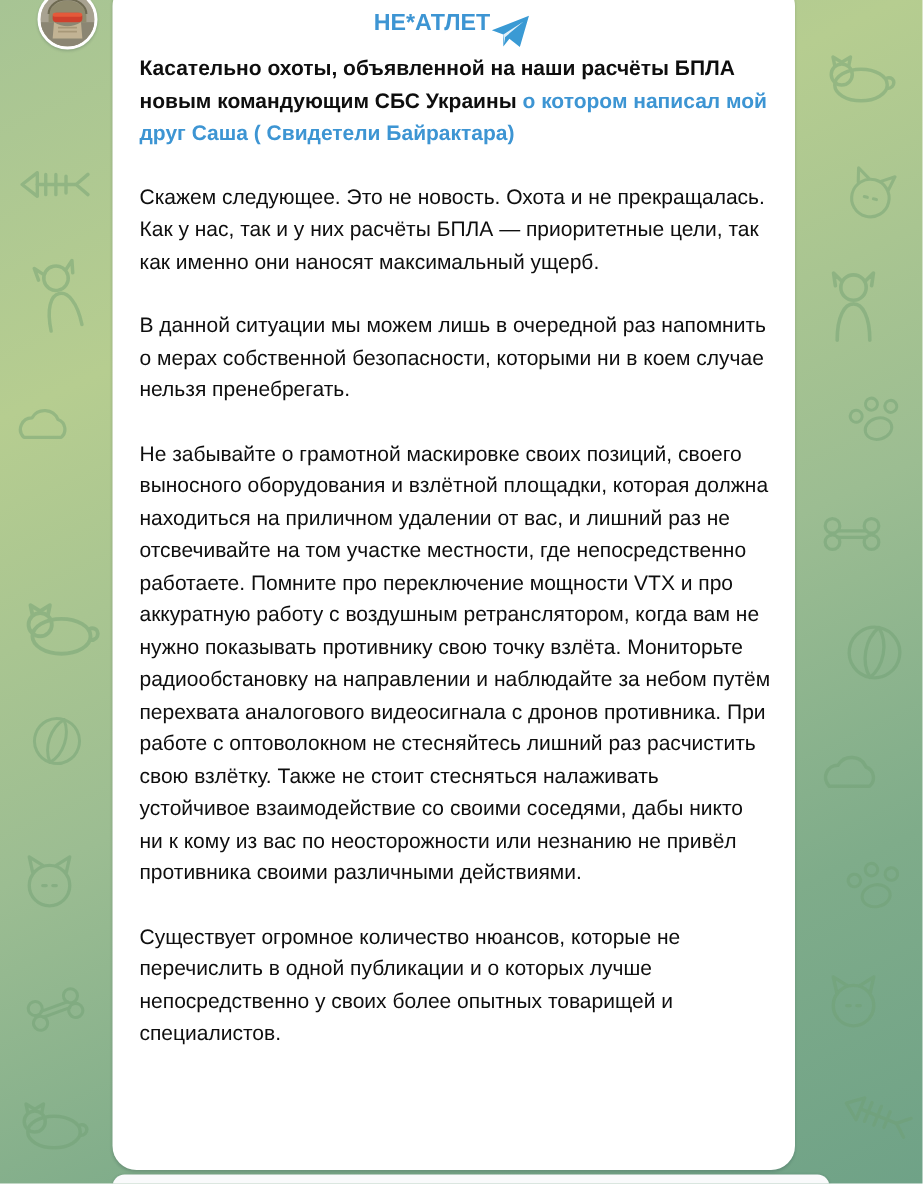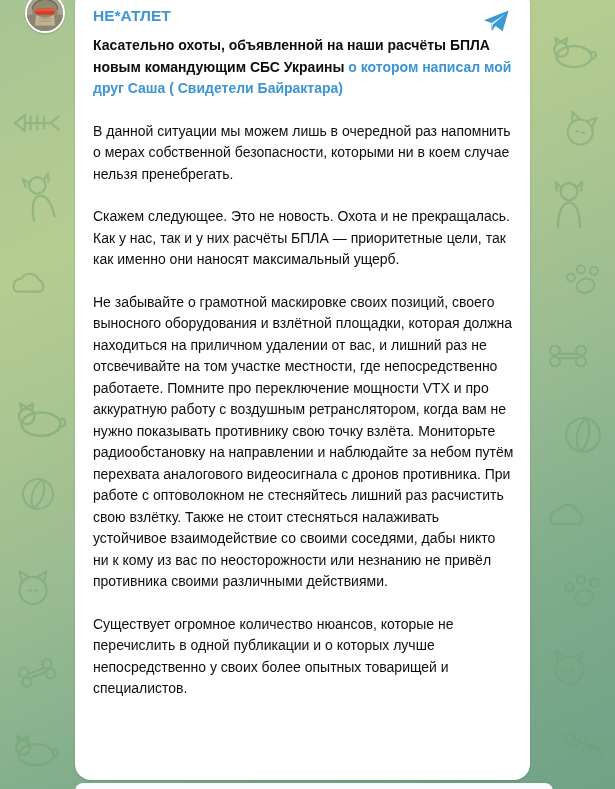--- a/index.html
+++ b/index.html
@@ -7,21 +7,21 @@
     width:615px;height:789px;position:relative;overflow:hidden;
     font-family:"Liberation Sans","DejaVu Sans",sans-serif;
     background:linear-gradient(155deg,#a7c494 0%,#b6cd90 26%,#9cbd92 55%,#7fac8a 78%,#6fa287 100%);
   }
   .doodle{position:absolute;stroke:#6f9f72;fill:none;stroke-width:2;stroke-linecap:round;stroke-linejoin:round;opacity:.45;}
   .bubble{
     position:absolute;left:75px;top:-12px;width:455px;height:792px;
     background:#ffffff;border-radius:16px;box-sizing:border-box;
     padding:18px 20px 0 18px;box-shadow:0 1px 2px rgba(16,35,47,.18);
   }
-  .bubble-header{display:flex;align-items:flex-start;justify-content:space-between;}
+  .bubble-header{display:flex;align-items:flex-start;justify-content:center;}
   .channel-name{color:#3d95d3;font-weight:bold;font-size:15.5px;line-height:20px;cursor:pointer;}
   .plane{width:27px;height:27px;margin-top:2px;cursor:pointer;}
   .msg{color:#0e0e0e;font-size:14px;line-height:21.5px;width:421px;}
   .msg p{margin:0 0 21px 0;}
   .lead{font-weight:bold;margin-top:10px;}
   .lead a{color:#3d95d3;text-decoration:none;cursor:pointer;}
   .avatar{
     position:absolute;left:25px;top:-7px;width:40px;height:40px;border-radius:50%;
     border:2px solid #ffffff;box-sizing:border-box;overflow:hidden;cursor:pointer;
     background:#b9b3a2;box-shadow:0 1px 2px rgba(16,35,47,.2);
@@ -144,22 +144,22 @@
   <div class="bubble-header">
     <span class="channel-name">НЕ*АТЛЕТ</span>
     <svg class="plane" viewBox="0 0 24 24">
       <polygon points="22.8,2.2 0.8,10.8 7.6,13.4 7.6,20.4 11.2,15.9 17.4,20.7" fill="#3a9ad4"></polygon>
       <polygon points="7.6,13.4 19.6,5.6 8.6,14.9 8.4,18.6" fill="#ffffff" opacity="0.85"></polygon>
     </svg>
   </div>
 
   <div class="msg">
     <p class="lead"><span>Касательно охоты, объявленной на наши расчёты БПЛА новым командующим СБС Украины </span><a href="#">о котором написал мой друг Саша ( Свидетели Байрактара)</a></p>
+    <p>Скажем следующее. Это не новость. Охота и не прекращалась. Как у нас, так и у них расчёты БПЛА — приоритетные цели, так как именно они наносят максимальный ущерб.</p>
     <p>В данной ситуации мы можем лишь в очередной раз напомнить о мерах собственной безопасности, которыми ни в коем случае нельзя пренебрегать.</p>
-    <p>Скажем следующее. Это не новость. Охота и не прекращалась. Как у нас, так и у них расчёты БПЛА — приоритетные цели, так как именно они наносят максимальный ущерб.</p>
     <p>Не забывайте о грамотной маскировке своих позиций, своего выносного оборудования и взлётной площадки, которая должна находиться на приличном удалении от вас, и лишний раз не отсвечивайте на том участке местности, где непосредственно работаете. Помните про переключение мощности VTX и про аккуратную работу с воздушным ретранслятором, когда вам не нужно показывать противнику свою точку взлёта. Мониторьте радиообстановку на направлении и наблюдайте за небом путём перехвата аналогового видеосигнала с дронов противника. При работе с оптоволокном не стесняйтесь лишний раз расчистить свою взлётку. Также не стоит стесняться налаживать устойчивое взаимодействие со своими соседями, дабы никто ни к кому из вас по неосторожности или незнанию не привёл противника своими различными действиями.</p>
     <p>Существует огромное количество нюансов, которые не перечислить в одной публикации и о которых лучше непосредственно у своих более опытных товарищей и специалистов.</p>
   </div>
 </div>
 
 <div class="avatar">
   <svg viewBox="0 0 40 40">
     <rect x="0" y="0" width="40" height="40" fill="#a8a291"></rect>
     <rect x="0" y="22" width="40" height="18" fill="#8b8673"></rect>
     <path d="M6 18 a14 12 0 0 1 28 0 l0 4 -28 0 Z" fill="#8f8a6e"></path>

